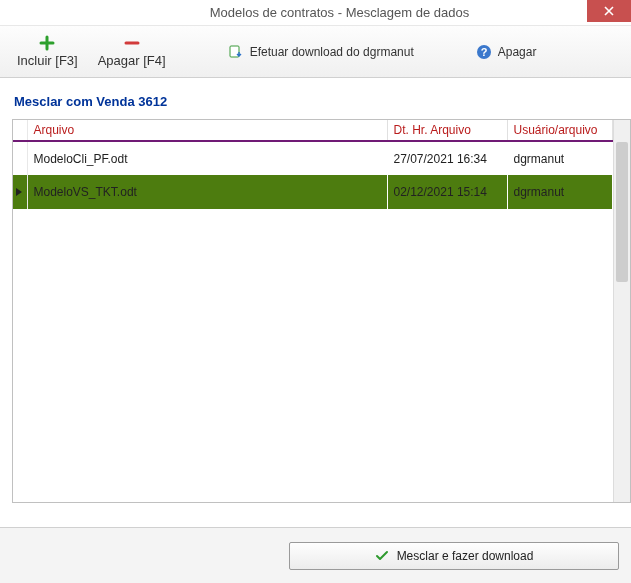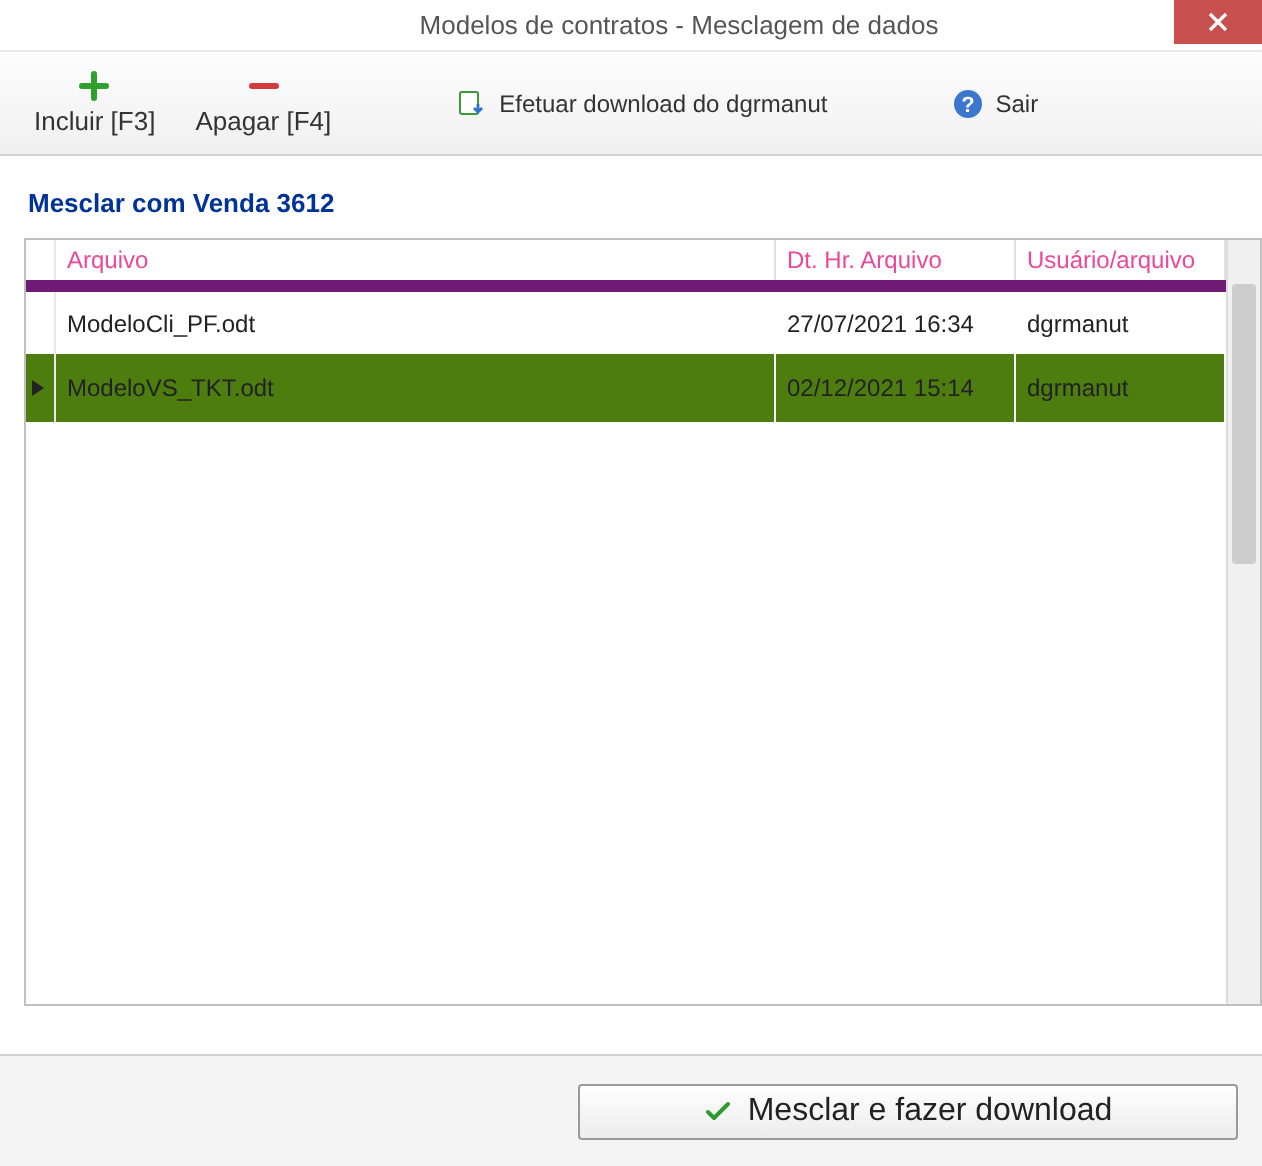--- a/index.html
+++ b/index.html
@@ -95,25 +95,25 @@
     }
     table {
       width: 100%;
       border-collapse: collapse;
       table-layout: fixed;
     }
     th {
       text-align: left;
       font-weight: normal;
       background: #fff;
-      border-bottom: 6px solid #701a75;
+      border-bottom: 2px solid #701a75;
       border-right: 1px solid #e0e0e0;
       padding: 3px 6px;
       font-size: 12px;
-      color: #ec4899;
+      color: #b91c1c;
       height: 20px;
     }
     td {
       padding: 2px 6px;
       font-size: 12px;
       color: #222;
       border-right: 1px solid transparent;
       height: 34px;
       white-space: nowrap;
       overflow: hidden;
@@ -161,21 +161,21 @@
       width: 330px;
       height: 28px;
       background: linear-gradient(#fefefe,#ececec);
       border: 1px solid #9a9a9a;
       border-radius: 2px;
       display: flex;
       align-items: center;
       justify-content: center;
       gap: 8px;
       cursor: pointer;
-      font-size: 16px;
+      font-size: 12px;
       color: #222;
     }
     svg { display:block; }
   </style>
 </head>
 <body>
 
 <div class="titlebar">
   <span class="titlebar-text">Modelos de contratos - Mesclagem de dados</span>
   <div class="close-btn">
@@ -219,21 +219,21 @@
 
   <div style="width:40px"></div>
 
   <div class="tool-btn-h">
     <span>
       <svg width="16" height="16" viewBox="0 0 16 16">
         <circle cx="8" cy="8" r="7" fill="#3b78cc"></circle>
         <text x="8" y="12" text-anchor="middle" font-size="11" font-weight="bold" fill="#fff">?</text>
       </svg>
     </span>
-    <span class="tool-label-h">Sair</span>
+    <span class="tool-label-h">Apagar</span>
   </div>
 
   <div class="spacer"></div>
 
 </div>
 
 <div class="content">
   <div class="section-title">Mesclar com Venda 3612</div>
 
   <div class="grid-wrap">

